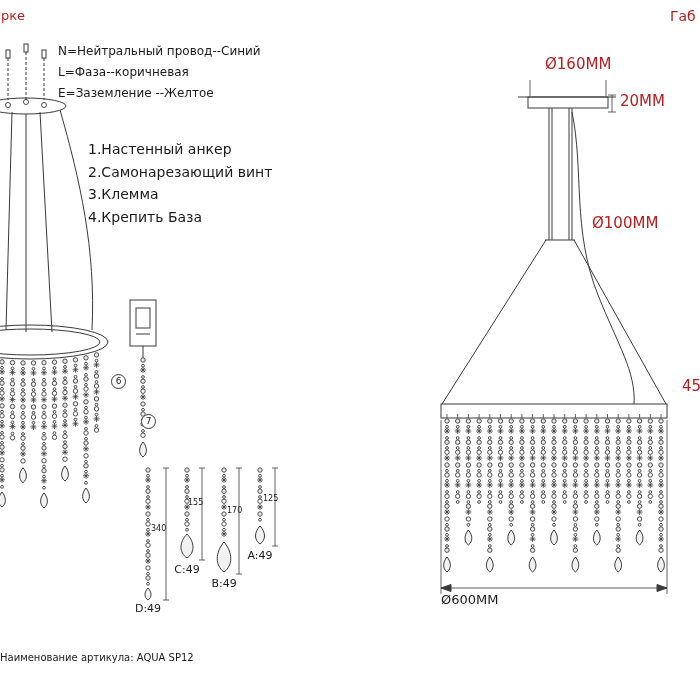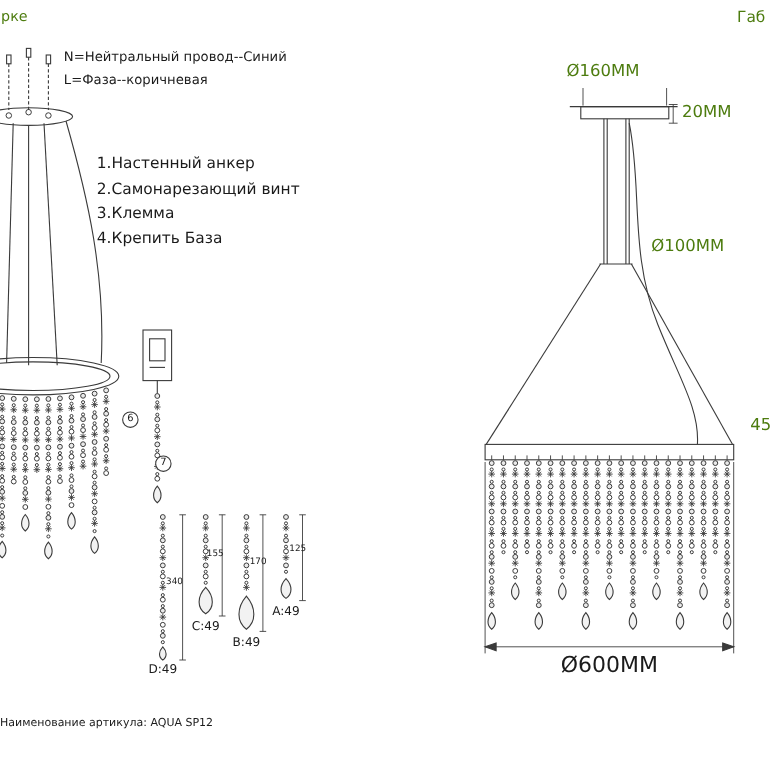--- a/index.html
+++ b/index.html
@@ -1,25 +1,25 @@
 <!DOCTYPE html>
 <html><head>
 <meta charset="utf-8">
 <style>
   *{margin:0;padding:0;box-sizing:border-box}
   html,body{background:#ffffff}
   body{font-family:"DejaVu Sans","Liberation Sans",sans-serif;color:#1b1b1b}
   .sheet{position:relative;width:700px;height:700px;background:#fff;overflow:hidden}
   #art{position:absolute;left:0;top:0}
-  .t{position:absolute;white-space:nowrap;color:#4d7c0f}
+  .t{position:absolute;white-space:nowrap;color:#b91c1c}
   .frag{font-size:13px}
   .legend{position:absolute;left:58px;top:41px;font-size:12px;line-height:21px}
   .parts{position:absolute;left:88px;top:138px;font-size:14px;line-height:22.6px;list-style:none}
   .dim{font-size:15px}
-  .dim600{position:absolute;left:441px;width:226px;top:592px;text-align:center;font-size:20px}
+  .dim600{position:absolute;left:441px;width:226px;top:592px;text-align:left;font-size:13px}
   .callout{position:absolute;width:15px;height:15px;border:1px solid #3a3a3a;border-radius:50%;
            font-size:9px;line-height:13px;text-align:center;background:#fff}
   .dlabel{position:absolute;font-size:11px;transform:translateX(-50%)}
   .dnum{position:absolute;font-size:8px}
   .footer{position:absolute;left:0;top:652px;width:100%;text-align:left;font-size:10px}
 </style>
 </head>
 <body>
 
 <div class="sheet">
@@ -857,20 +857,21 @@
       <path d="M 441 588 L 451 584.5 L 451 591.5 Z" stroke="#3a3a3a" fill="#3a3a3a" stroke-width="1"></path>
       <path d="M 667 588 L 657 584.5 L 657 591.5 Z" stroke="#3a3a3a" fill="#3a3a3a" stroke-width="1"></path>
     </svg>
 
   <div class="t frag" style="left:1px;top:8px">рке</div>
   <div class="t frag" style="left:670px;top:8px;font-size:14px">Габ</div>
 
   <div class="legend">
     <div>N=Нейтральный провод--Синий</div>
     <div>L=Фаза--коричневая</div>
+    <div>E=Заземление --Желтое</div>
   </div>
 
   <ul class="parts">
     <li>1.Настенный анкер</li>
     <li>2.Самонарезающий винт</li>
     <li>3.Клемма</li>
     <li>4.Крепить База</li>
   </ul>
 
   <div class="callout" style="left:111px;top:374px">6</div>
@@ -879,20 +880,20 @@
   <div class="dnum" style="left:151px;top:524px">340</div>
   <div class="dnum" style="left:188px;top:498px">155</div>
   <div class="dnum" style="left:227px;top:506px">170</div>
   <div class="dnum" style="left:263px;top:494px">125</div>
 
   <div class="dlabel" style="left:148px;top:602px">D:49</div>
   <div class="dlabel" style="left:187px;top:563px">C:49</div>
   <div class="dlabel" style="left:224px;top:577px">B:49</div>
   <div class="dlabel" style="left:260px;top:549px">A:49</div>
 
-  <div class="t dim" style="left:515px;top:55px">Ø160MM</div>
+  <div class="t dim" style="left:545px;top:55px">Ø160MM</div>
   <div class="t dim" style="left:620px;top:92px">20MM</div>
   <div class="t dim" style="left:592px;top:214px">Ø100MM</div>
   <div class="t dim" style="left:682px;top:377px">45</div>
   <div class="dim600">Ø600MM</div>
 
   <div class="footer">Наименование артикула: AQUA SP12</div>
 </div>
 
 </body></html>

